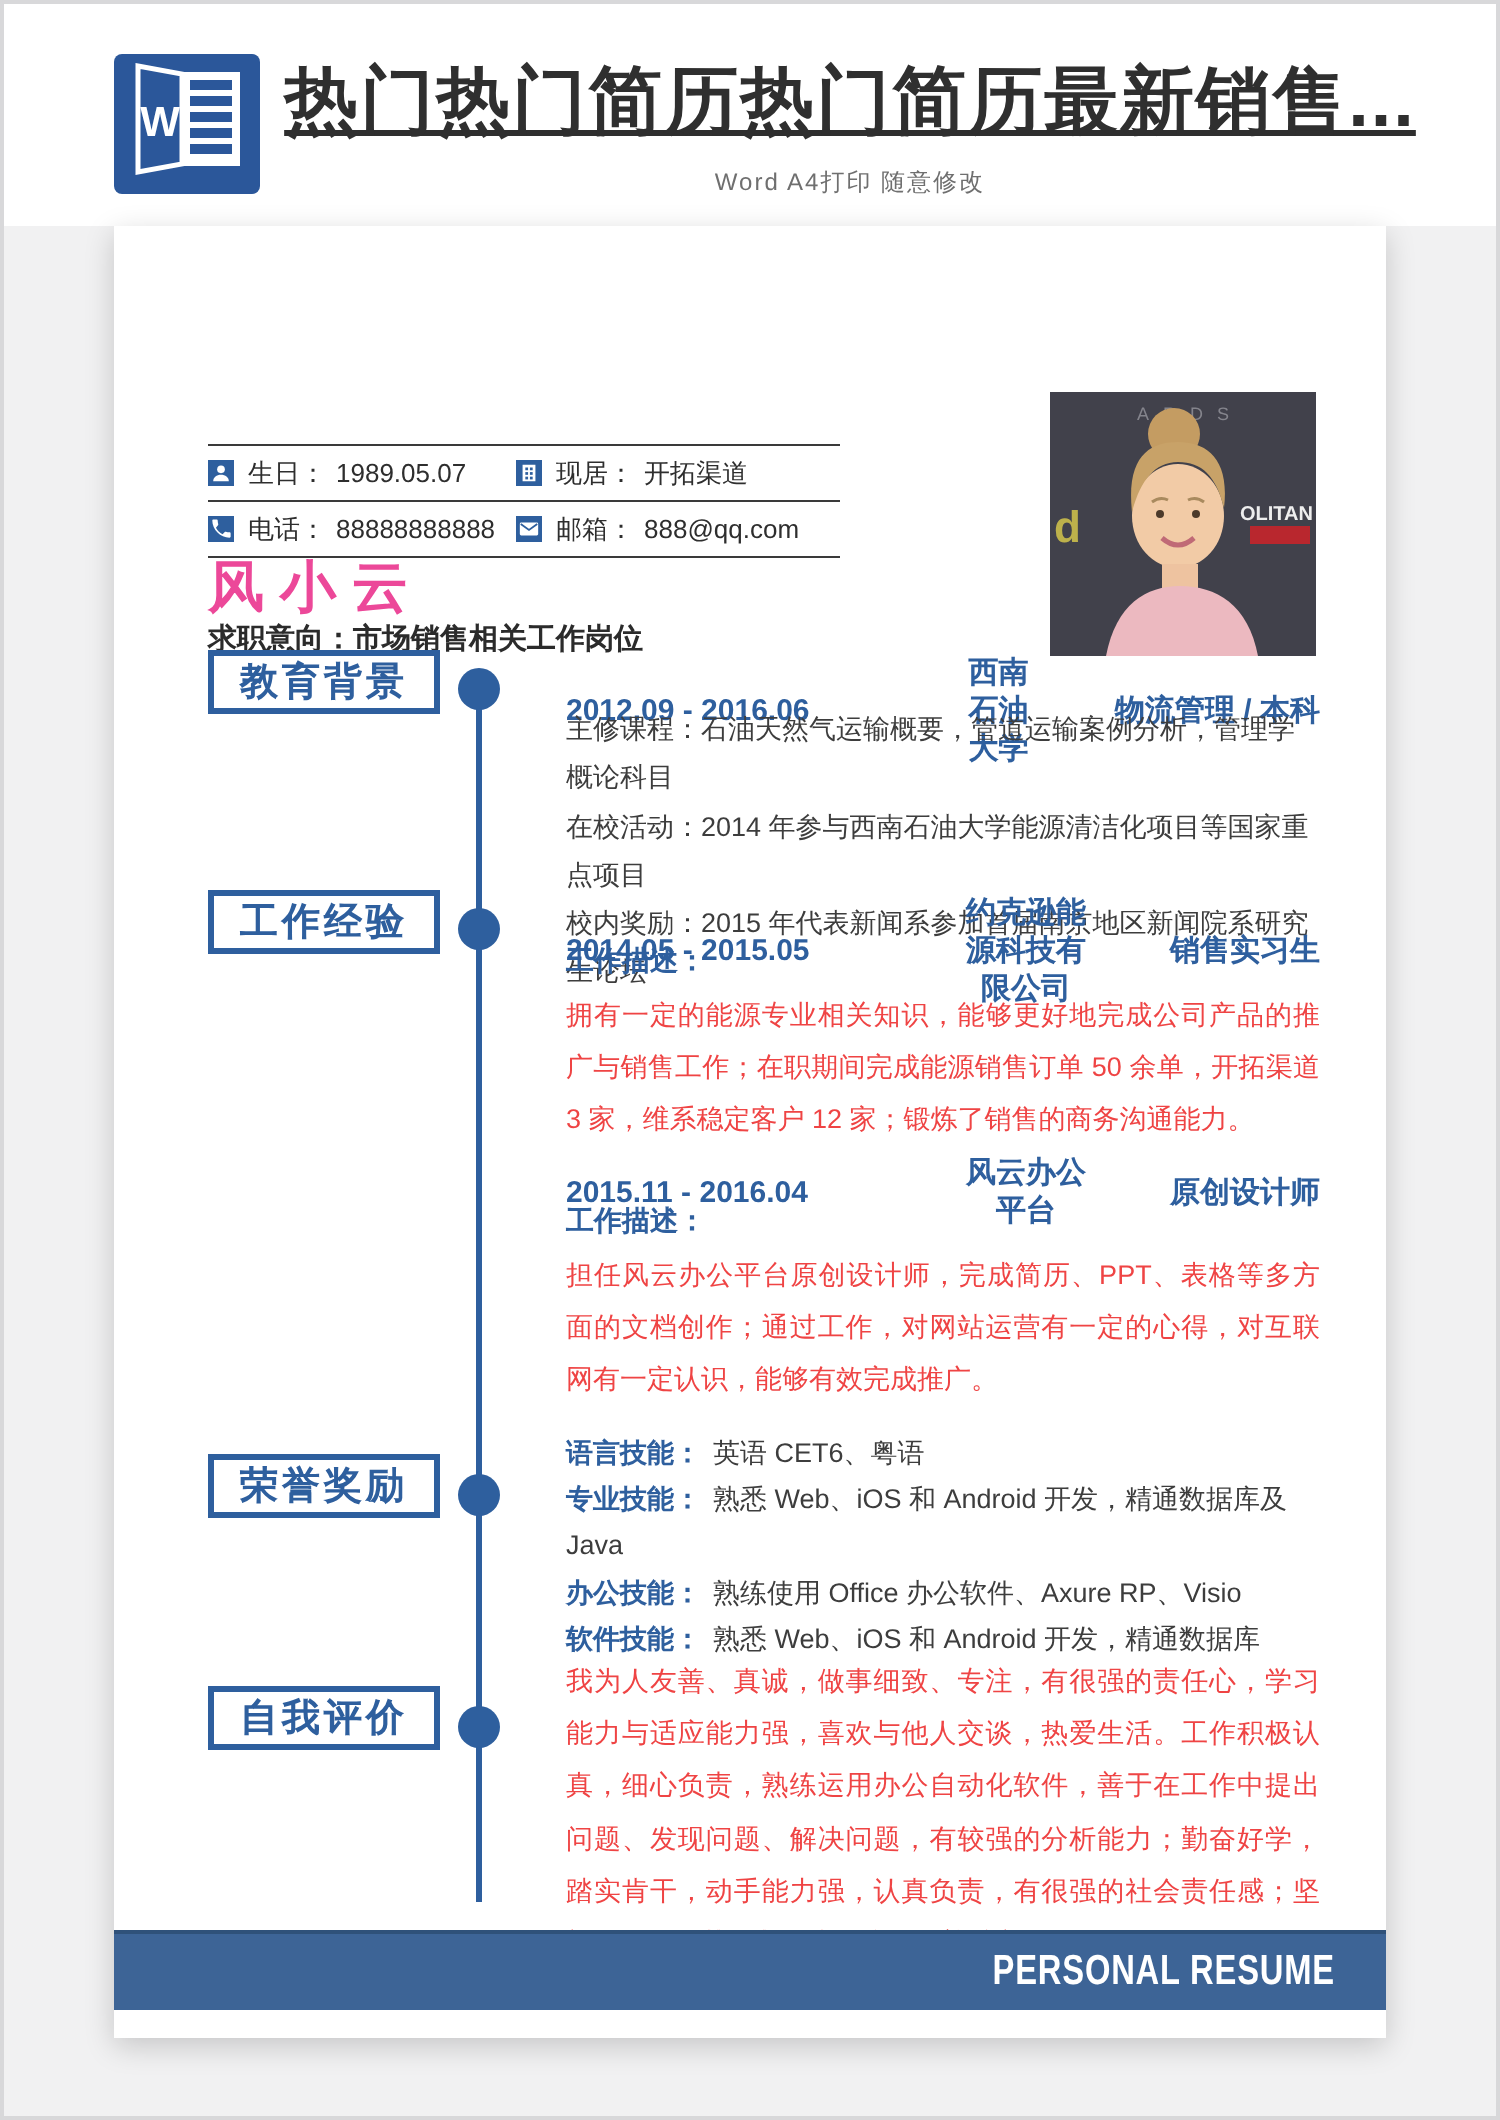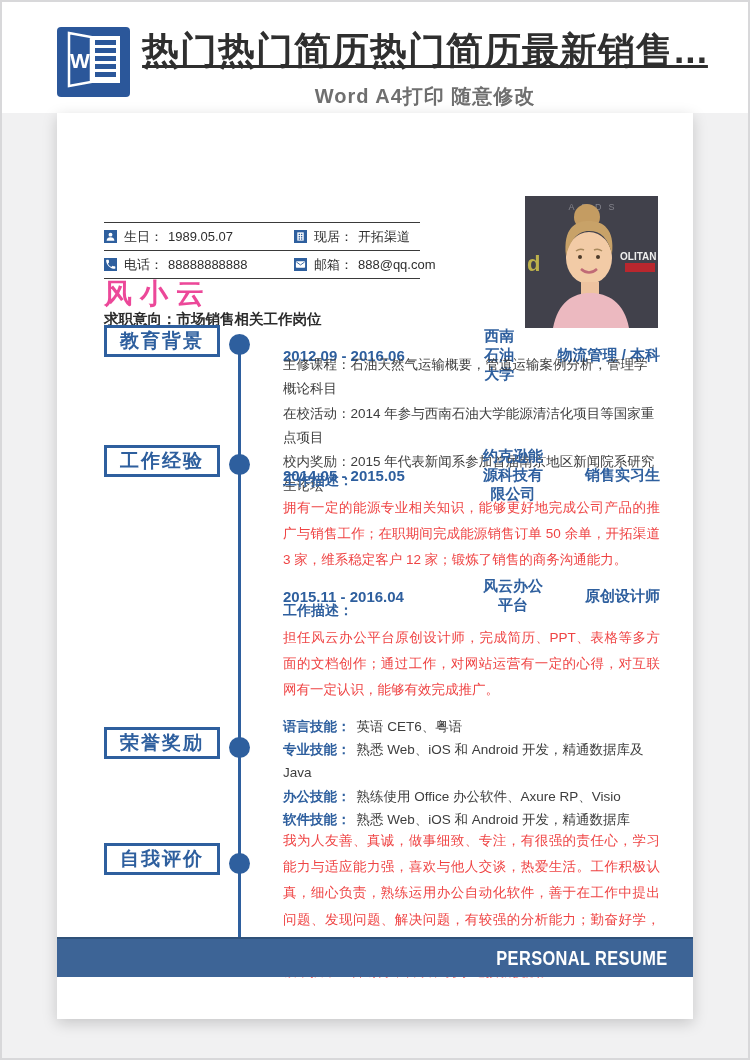--- a/index.html
+++ b/index.html
@@ -7,30 +7,30 @@
   body { font-family:"Liberation Sans","DejaVu Sans",sans-serif; }
   .stage {
     position:relative; width:750px; height:1060px; margin:0 auto;
     background:#f1f1f2; overflow:hidden;
     box-shadow: inset 0 0 0 2px #d8d8da;
   }
   .header-band { position:absolute; left:2px; right:2px; top:2px; height:111px; background:#fff; }
   .word-icon { position:absolute; left:57px; top:27px; width:73px; height:70px; }
   .header-text { position:absolute; left:140px; right:40px; top:26px; text-align:center; }
   .doc-title { font-size:37px; font-weight:bold; color:#2f2f2f; letter-spacing:1px; white-space:nowrap;text-decoration:underline; }
-  .doc-subtitle { margin-top:7px; font-size:20px; color:#6f6f6f; letter-spacing:1px;font-weight:bold; }
+  .doc-subtitle { margin-top:7px; font-size:12px; color:#6f6f6f; letter-spacing:1px; }
 
   .sheet {
     position:absolute; left:57px; top:113px; width:636px; height:906px;
     background:#ffffff; box-shadow:0 4px 14px rgba(0,0,0,.18);
   }
 
   
   .contact-table { position:absolute; left:47px; top:109px; width:316px; border-top:1px solid #3a3a3a; }
-  .contact-row { display:grid; grid-template-columns:154px 162px; height:28px; border-bottom:1px solid #3a3a3a;gap:36px; }
+  .contact-row { display:grid; grid-template-columns:154px 162px; height:28px; border-bottom:1px solid #3a3a3a; }
   .contact-cell { display:flex; align-items:center; font-size:13px; color:#2e2e2e; }
   .cicon { width:13px; height:13px; background:#2e5f9e; display:inline-flex; align-items:center; justify-content:center; margin-right:7px; flex:none; }
   .cicon svg { width:11px; height:11px; display:block; }
   .clabel { margin-right:5px; }
 
   .photo { position:absolute; left:468px; top:83px; width:133px; height:132px; overflow:hidden; }
   .photo svg { width:100%; height:100%; display:block; }
 
   .name { position:absolute; left:47px; top:162px; font-size:28px; font-weight:bold; color:#ec4899; letter-spacing:8px; }
   .intent { position:absolute; left:47px; top:197px; font-size:14.5px; font-weight:bold; color:#2b2b2b; }
@@ -54,21 +54,21 @@
   .title-row .right { text-align:right; }
   .body-lines { margin-top:4px; font-size:13.5px; color:#3d3d3d; line-height:24.3px; }
   .desc-label { height:22px; line-height:22px; color:#2e5f9e; font-size:14px; font-weight:bold; }
   .para { font-size:13.5px; color:#ef4444; line-height:26px; text-align:justify; }
   .para-tight { margin-top:4px; }
 
   .skill-row { line-height:23.2px; font-size:13.5px; color:#3d3d3d; }
   .skill-row .hl { color:#2e5f9e; font-weight:bold; margin-right:6px; }
 
   .footer-bar {
-    position:absolute; left:0; right:0; top:824px; height:40px;
+    position:absolute; left:0; right:0; top:852px; height:40px;
     background:#3d6496; border-top:2px solid #2f5179;
     display:flex; align-items:center; justify-content:flex-end;
   }
   .footer-text {
     margin-right:26px; color:#ffffff; font-size:21px; font-weight:bold;
     transform:scaleX(.78); transform-origin:right center; letter-spacing:.5px; white-space:nowrap;
   }
 </style>
 </head>
 <body>

